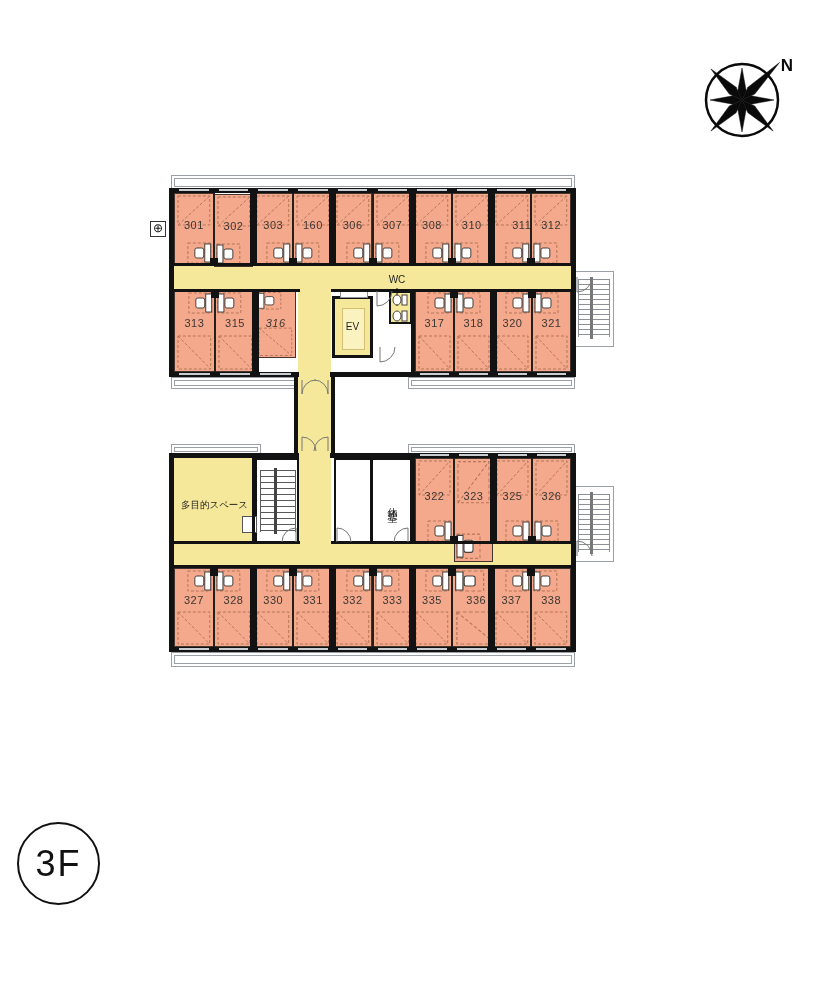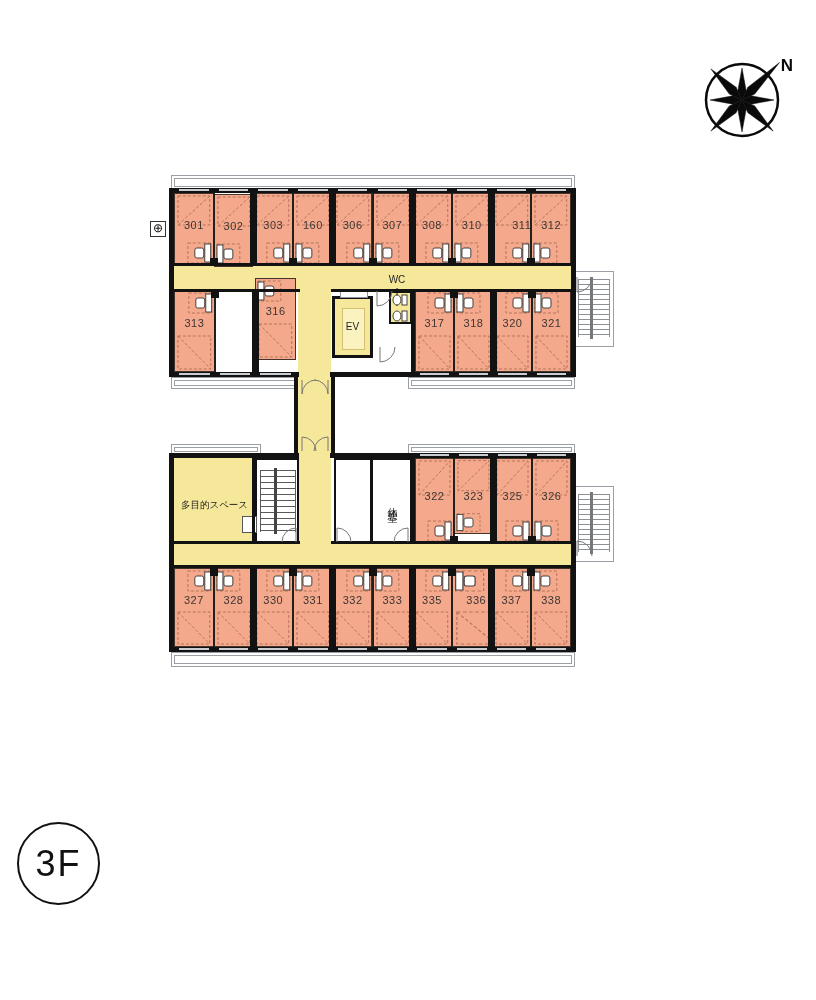--- a/index.html
+++ b/index.html
@@ -252,22 +252,32 @@
         <svg viewBox="0 0 41 82" preserveAspectRatio="none">
     <rect x="4" y="46" width="33" height="33" class="dash"></rect>
     <line x1="4" y1="46" x2="37" y2="79" class="dash"></line>
     <rect x="15" y="3" width="23" height="20" class="dash"></rect>
     <rect x="32" y="4" width="6" height="18" class="furn"></rect>
     <rect x="22" y="8" width="9" height="10" rx="2" class="furn"></rect>
   </svg>
         <span class="roomnum" style="top: 27px;">313</span>
       </div>
       <div class="abs win" style="left: 179px; top: 373px; width: 30.6667px; height: 2px;"></div>
+      <div class="abs room" style="left: 214.667px; top: 290px; width: 40.6667px; height: 82px;">
+        <svg viewBox="0 0 41 82" preserveAspectRatio="none">
+    <rect x="4" y="46" width="33" height="33" class="dash"></rect>
+    <line x1="4" y1="46" x2="37" y2="79" class="dash"></line>
+    <rect x="3" y="3" width="23" height="20" class="dash"></rect>
+    <rect x="3" y="4" width="6" height="18" class="furn"></rect>
+    <rect x="10" y="8" width="9" height="10" rx="2" class="furn"></rect>
+  </svg>
+        <span class="roomnum" style="top: 27px;">315</span>
+      </div>
       <div class="abs win" style="left: 219.667px; top: 373px; width: 30.6667px; height: 2px;"></div>
-      <div class="abs room" style="left: 255.333px; top: 278px; width: 40.6667px; height: 82px;">
+      <div class="abs room" style="left: 255.333px; top: 290px; width: 40.6667px; height: 68px; font-style: italic;">
         <svg viewBox="0 0 41 82" preserveAspectRatio="none">
     <rect x="4" y="46" width="33" height="33" class="dash"></rect>
     <line x1="4" y1="46" x2="37" y2="79" class="dash"></line>
     <rect x="3" y="3" width="23" height="20" class="dash"></rect>
     <rect x="3" y="4" width="6" height="18" class="furn"></rect>
     <rect x="10" y="8" width="9" height="10" rx="2" class="furn"></rect>
   </svg>
         <span class="roomnum" style="top: 27px;">316</span>
       </div>
       <div class="abs win" style="left: 260.333px; top: 373px; width: 30.6667px; height: 2px;"></div>
@@ -327,21 +337,21 @@
         <svg viewBox="0 0 39 86" preserveAspectRatio="none">
     <rect x="4" y="3" width="31" height="34" class="dash"></rect>
     <line x1="4" y1="37" x2="35" y2="3" class="dash"></line>
     <rect x="13" y="63" width="23" height="20" class="dash"></rect>
     <rect x="30" y="64" width="6" height="18" class="furn"></rect>
     <rect x="20" y="68" width="9" height="10" rx="2" class="furn"></rect>
   </svg>
         <span class="roomnum" style="top: 32px;">322</span>
       </div>
       <div class="abs win" style="left: 420px; top: 454px; width: 29px; height: 2px;"></div>
-      <div class="abs room" style="left: 454px; top: 458px; width: 39px; height: 76px;">
+      <div class="abs room" style="left: 454px; top: 458px; width: 39px; height: 104px;">
         <svg viewBox="0 0 39 86" preserveAspectRatio="none">
     <rect x="4" y="3" width="31" height="34" class="dash"></rect>
     <line x1="4" y1="37" x2="35" y2="3" class="dash"></line>
     <rect x="3" y="63" width="23" height="20" class="dash"></rect>
     <rect x="3" y="64" width="6" height="18" class="furn"></rect>
     <rect x="10" y="68" width="9" height="10" rx="2" class="furn"></rect>
   </svg>
         <span class="roomnum" style="top: 32px;">323</span>
       </div>
       <div class="abs win" style="left: 459px; top: 454px; width: 29px; height: 2px;"></div>

